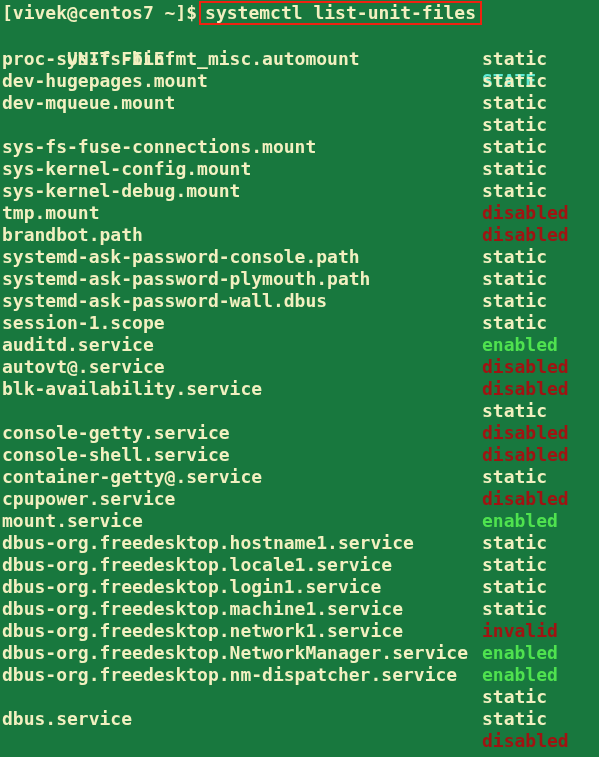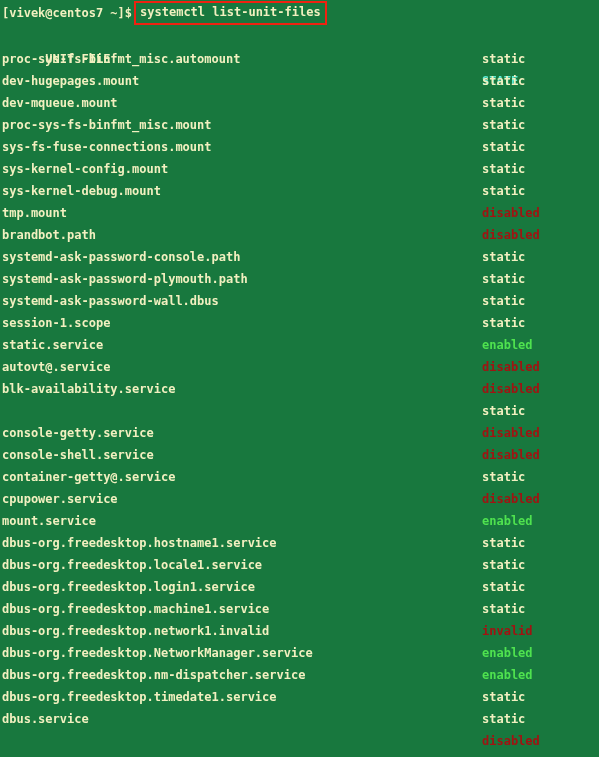--- a/index.html
+++ b/index.html
@@ -8,21 +8,21 @@
     padding: 0;
     background: #18783e;
   }
   #terminal {
     position: relative;
     width: 599px;
     height: 757px;
     background: #18783e;
     overflow: hidden;
     font-family: "DejaVu Sans Mono", "Liberation Mono", monospace;
-    font-size: 12px;
+    font-size: 18px;
     line-height: 22px;
     font-weight: bold;
     letter-spacing: 0px;
     color: #f2f0c0;
     -webkit-font-smoothing: none;
   }
   .term-inner {
     padding: 2px 0 0 2px;
   }
   .prompt-line {
@@ -82,45 +82,45 @@
 
     <div class="row">
       <span class="unit hdr">UNIT FILE</span>
       <span class="state header">STATE</span>
     </div>
 
     <div id="rows-container">
         <div class="row"><span class="unit">proc-sys-fs-binfmt_misc.automount</span><span class="state static">static</span></div>
         <div class="row"><span class="unit">dev-hugepages.mount</span><span class="state static">static</span></div>
         <div class="row"><span class="unit">dev-mqueue.mount</span><span class="state static">static</span></div>
-        <div class="row"><span class="unit">proc-sys-fs-binfmt_misc.mount</span><span class="state static">static</span></div>
+        <div class="row"><span class="state static">static</span></div>
         <div class="row"><span class="unit">sys-fs-fuse-connections.mount</span><span class="state static">static</span></div>
         <div class="row"><span class="unit">sys-kernel-config.mount</span><span class="state static">static</span></div>
         <div class="row"><span class="unit">sys-kernel-debug.mount</span><span class="state static">static</span></div>
         <div class="row"><span class="unit">tmp.mount</span><span class="state disabled">disabled</span></div>
         <div class="row"><span class="unit">brandbot.path</span><span class="state disabled">disabled</span></div>
         <div class="row"><span class="unit">systemd-ask-password-console.path</span><span class="state static">static</span></div>
         <div class="row"><span class="unit">systemd-ask-password-plymouth.path</span><span class="state static">static</span></div>
         <div class="row"><span class="unit">systemd-ask-password-wall.dbus</span><span class="state static">static</span></div>
         <div class="row"><span class="unit">session-1.scope</span><span class="state static">static</span></div>
-        <div class="row"><span class="unit">static.service</span><span class="state enabled">enabled</span></div>
+        <div class="row"><span class="unit">auditd.service</span><span class="state enabled">enabled</span></div>
         <div class="row"><span class="unit">autovt@.service</span><span class="state disabled">disabled</span></div>
         <div class="row"><span class="unit">blk-availability.service</span><span class="state disabled">disabled</span></div>
         <div class="row"><span class="state static">static</span></div>
         <div class="row"><span class="unit">console-getty.service</span><span class="state disabled">disabled</span></div>
         <div class="row"><span class="unit">console-shell.service</span><span class="state disabled">disabled</span></div>
         <div class="row"><span class="unit">container-getty@.service</span><span class="state static">static</span></div>
         <div class="row"><span class="unit">cpupower.service</span><span class="state disabled">disabled</span></div>
         <div class="row"><span class="unit">mount.service</span><span class="state enabled">enabled</span></div>
         <div class="row"><span class="unit">dbus-org.freedesktop.hostname1.service</span><span class="state static">static</span></div>
         <div class="row"><span class="unit">dbus-org.freedesktop.locale1.service</span><span class="state static">static</span></div>
         <div class="row"><span class="unit">dbus-org.freedesktop.login1.service</span><span class="state static">static</span></div>
         <div class="row"><span class="unit">dbus-org.freedesktop.machine1.service</span><span class="state static">static</span></div>
-        <div class="row"><span class="unit">dbus-org.freedesktop.network1.invalid</span><span class="state invalid">invalid</span></div>
+        <div class="row"><span class="unit">dbus-org.freedesktop.network1.service</span><span class="state invalid">invalid</span></div>
         <div class="row"><span class="unit">dbus-org.freedesktop.NetworkManager.service</span><span class="state enabled">enabled</span></div>
         <div class="row"><span class="unit">dbus-org.freedesktop.nm-dispatcher.service</span><span class="state enabled">enabled</span></div>
-        <div class="row"><span class="unit">dbus-org.freedesktop.timedate1.service</span><span class="state static">static</span></div>
+        <div class="row"><span class="state static">static</span></div>
         <div class="row"><span class="unit">dbus.service</span><span class="state static">static</span></div>
         <div class="row"><span class="state disabled">disabled</span></div>
       </div>
 
   </div>
 </div>
 
 </body></html>

